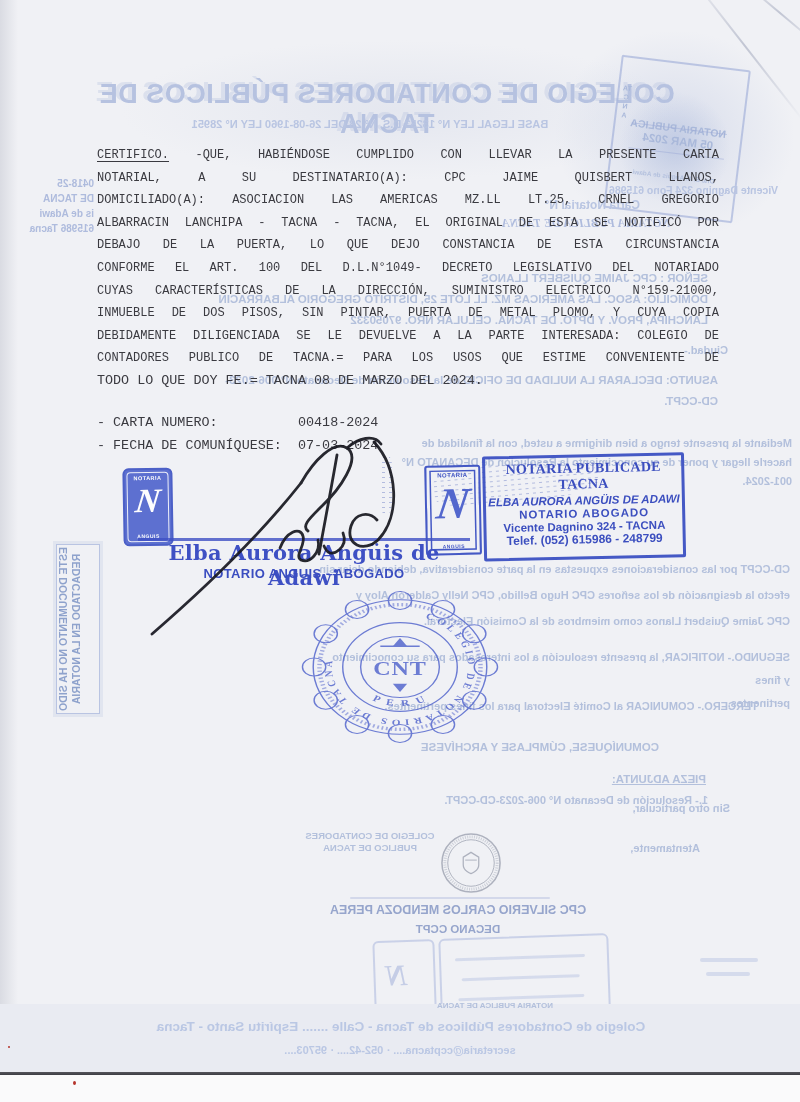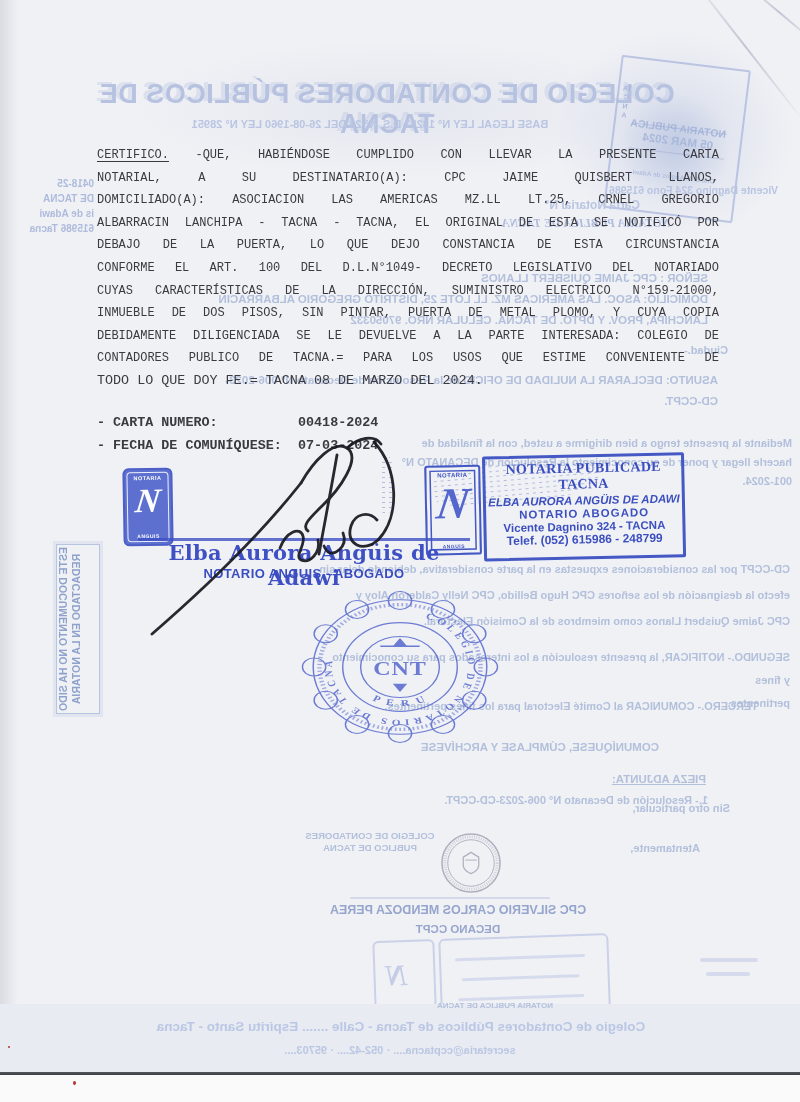--- a/index.html
+++ b/index.html
@@ -43,21 +43,21 @@
 
   
   .type{font-family:"Liberation Mono","DejaVu Sans Mono",monospace;color:#3a3a40;}
   .cert-body{
     left:97px;top:144px;width:622px;
     font-size:12px;line-height:22.6px;
     white-space:pre-line;text-align:justify;text-align-last:justify;
   }
   .cert-last{left:97px;top:370px;width:622px;font-size:13.4px;line-height:22.6px;}
   .u{text-decoration:underline;text-underline-offset:3px;}
-  .field-row{font-size:13.4px;font-weight:700;line-height:22px;}
+  .field-row{font-size:13.4px;font-weight:400;line-height:22px;}
   .field-label{display:inline-block;width:201px;}
 
   
   .stamp-blue{color:#3347bd;}
   .pad-stamp{
     left:123px;top:468px;width:46px;height:74px;background:#5166cd;
     border:2px solid #3f54c4;border-radius:6px;transform:rotate(-1deg);opacity:.92;
   }
   .pad-inner{position:absolute;left:2px;top:2px;right:2px;bottom:2px;
     border:1.5px solid rgba(255,255,255,.9);border-radius:4px;text-align:center;color:#fff;}

